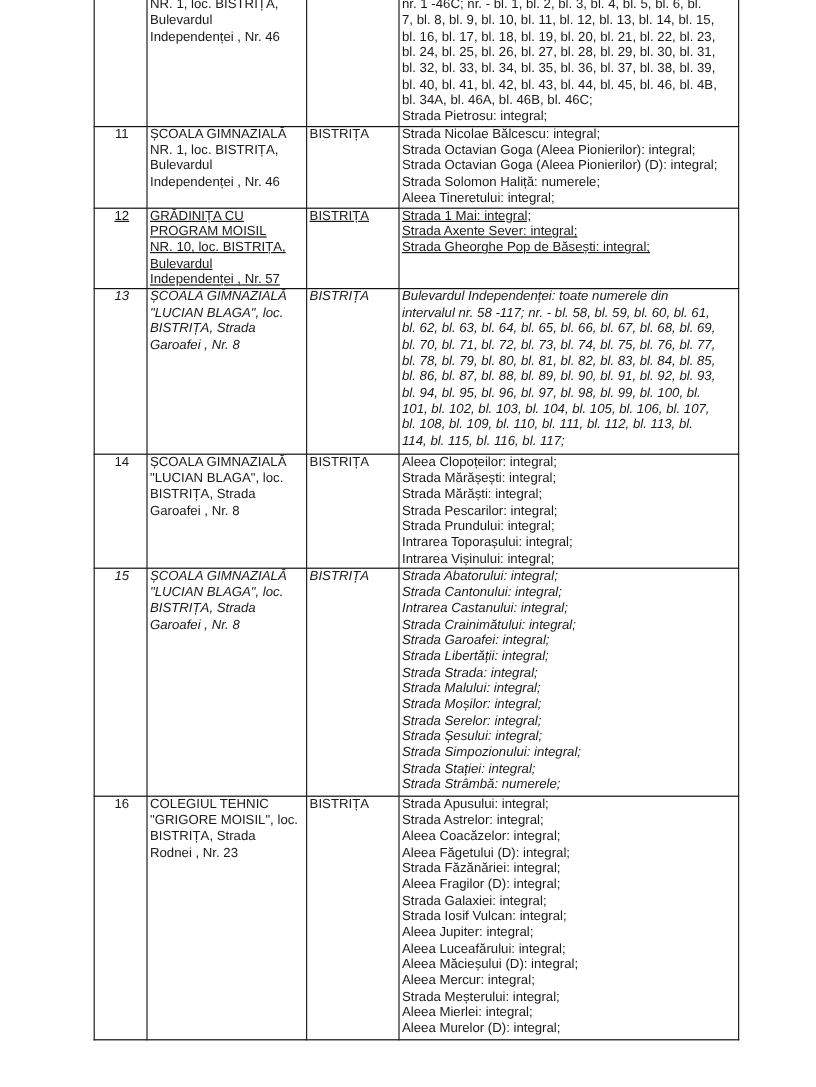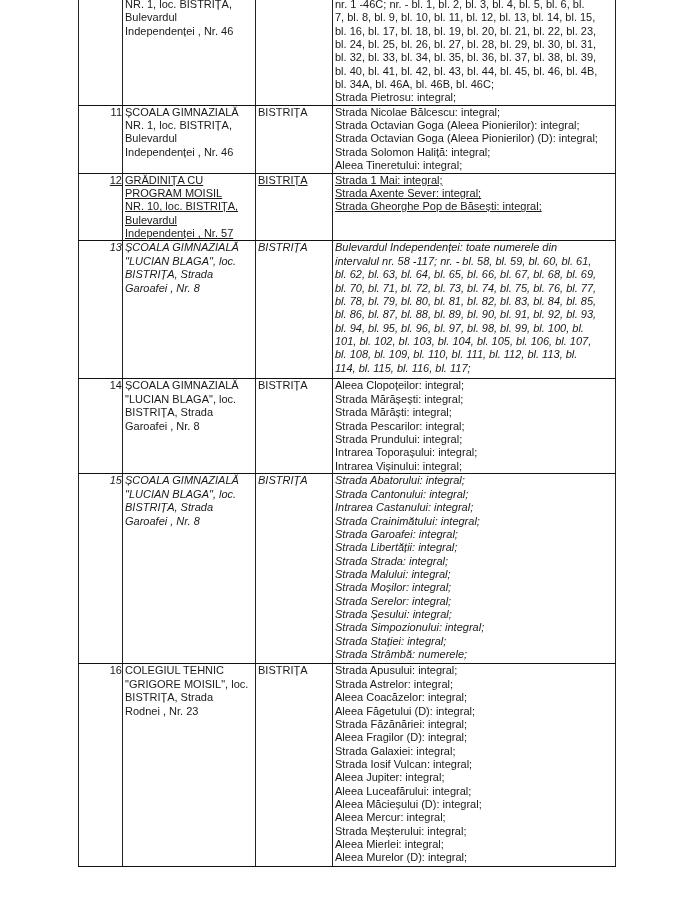--- a/index.html
+++ b/index.html
@@ -19,21 +19,21 @@
     }
     table.alloc td {
       vertical-align: top;
       padding: 0 0 0 2px;
       border-left: 1px solid #222;
       border-right: 1px solid #222;
       border-top: 1.5px solid #111;
       border-bottom: 1.5px solid #111;
     }
     table.alloc tr.first td { border-top: none; }
-    td.nr { text-align: right; padding: 0 6px 0 0; width: 35px; }
+    td.nr { text-align: center; padding: 0 6px 0 0; width: 35px; }
     .line { display: block; white-space: nowrap; }
   </style>
 </head>
 <body>
 
 <div class="page">
   <table class="alloc">
     <colgroup>
       <col style="width:44px">
       <col style="width:133px">
@@ -66,21 +66,21 @@
             <span class="line">ȘCOALA GIMNAZIALĂ</span>
             <span class="line">NR. 1, loc. BISTRIȚA,</span>
             <span class="line">Bulevardul</span>
             <span class="line">Independenței , Nr. 46</span>
           </td>
           <td>BISTRIȚA</td>
           <td>
             <span class="line">Strada Nicolae Bălcescu: integral;</span>
             <span class="line">Strada Octavian Goga (Aleea Pionierilor): integral;</span>
             <span class="line">Strada Octavian Goga (Aleea Pionierilor) (D): integral;</span>
-            <span class="line">Strada Solomon Haliță: integral;</span>
+            <span class="line">Strada Solomon Haliță: numerele;</span>
             <span class="line">Aleea Tineretului: integral;</span>
           </td>
         </tr>
         <tr style="height: 64px; text-decoration: underline;">
           <td class="nr">12</td>
           <td>
             <span class="line">GRĂDINIȚA CU</span>
             <span class="line">PROGRAM MOISIL</span>
             <span class="line">NR. 10, loc. BISTRIȚA,</span>
             <span class="line">Bulevardul</span>

